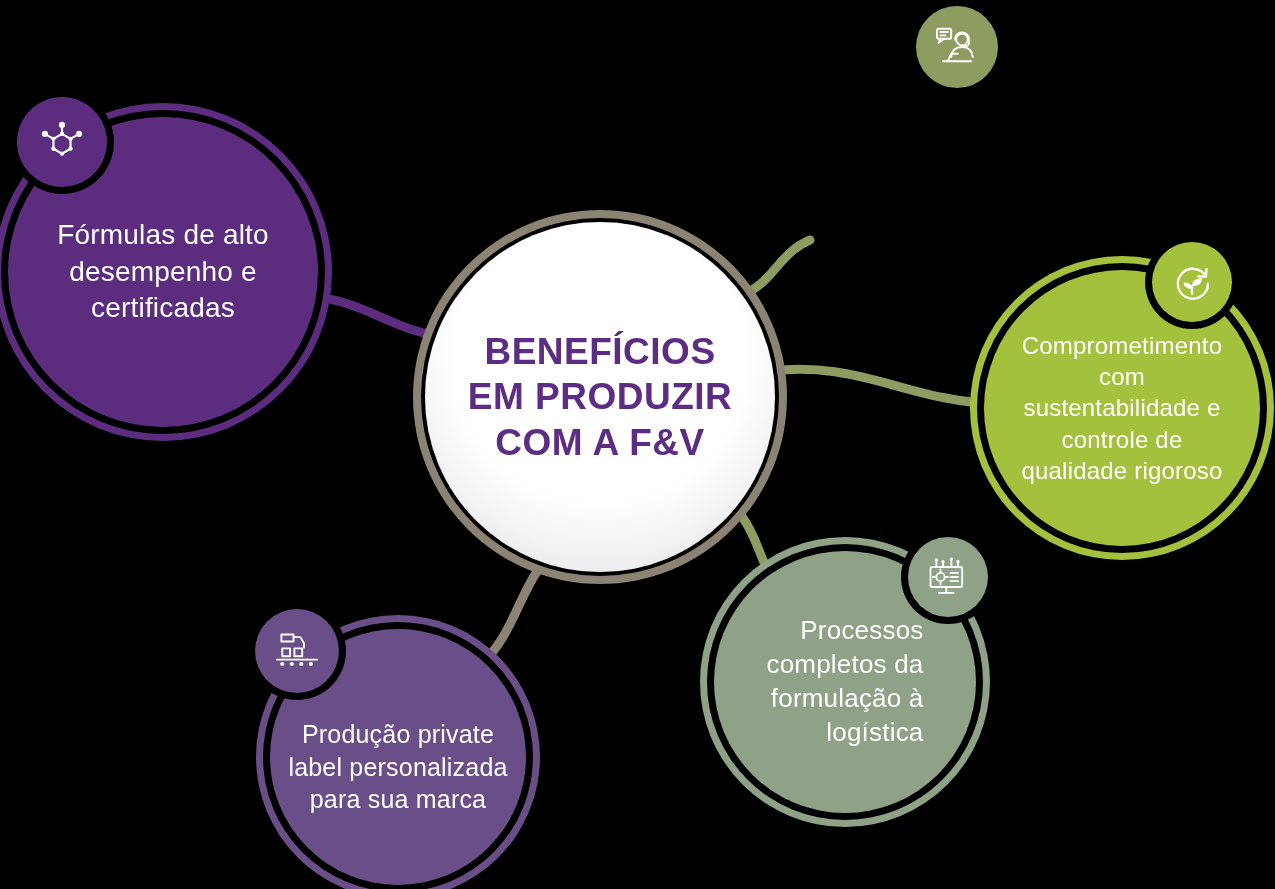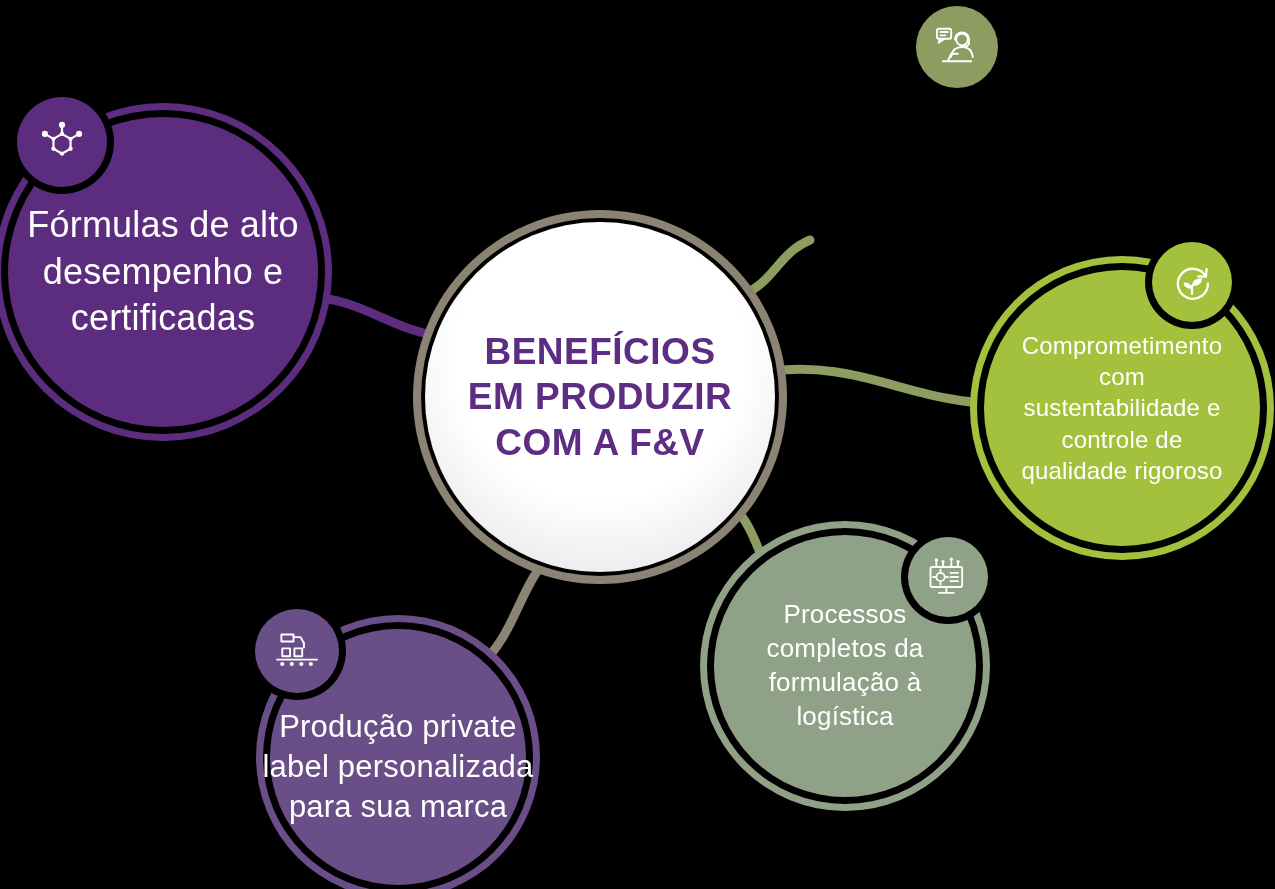--- a/index.html
+++ b/index.html
@@ -28,29 +28,29 @@
   }
   .badge{
     position:absolute;border-radius:50%;z-index:2;
     display:flex;align-items:center;justify-content:center;
     background:var(--c);
     box-shadow:0 0 0 7px #000;
   }
   .badge svg{display:block;}
   
   #node-formulas       {left:8px;   top:117px; width:310px;height:310px;}
-  #node-formulas .label{font-size:36px;}
+  #node-formulas .label{font-size:28px;}
   #node-atendimento       {left:755px; top:33px;  width:270px;height:270px;}
   #node-atendimento .label{font-size:26px;}
   #node-sustentabilidade       {left:984px; top:270px; width:276px;height:276px;}
   #node-sustentabilidade .label{font-size:24px;}
-  #node-processos       {left:714px; top:535px; width:262px;height:262px;}
+  #node-processos       {left:714px; top:551px; width:262px;height:262px;text-align:right;}
   #node-processos .label{font-size:26px;}
   #node-producao       {left:270px; top:629px; width:256px;height:256px;}
-  #node-producao .label{font-size:31px;margin-top:20px;}
+  #node-producao .label{font-size:25px;margin-top:20px;}
   #center-node{left:425px;top:222px;width:350px;height:350px;}
   
   #badge-formulas        {left:17px;  top:97px;  width:90px;height:90px;}
   #badge-atendimento     {left:916px; top:6px;   width:82px;height:82px;}
   #badge-sustentabilidade{left:1152px;top:242px; width:80px;height:80px;}
   #badge-processos       {left:908px; top:537px; width:80px;height:80px;}
   #badge-producao        {left:255px; top:609px; width:84px;height:84px;}
 </style>
 </head>
 <body>

